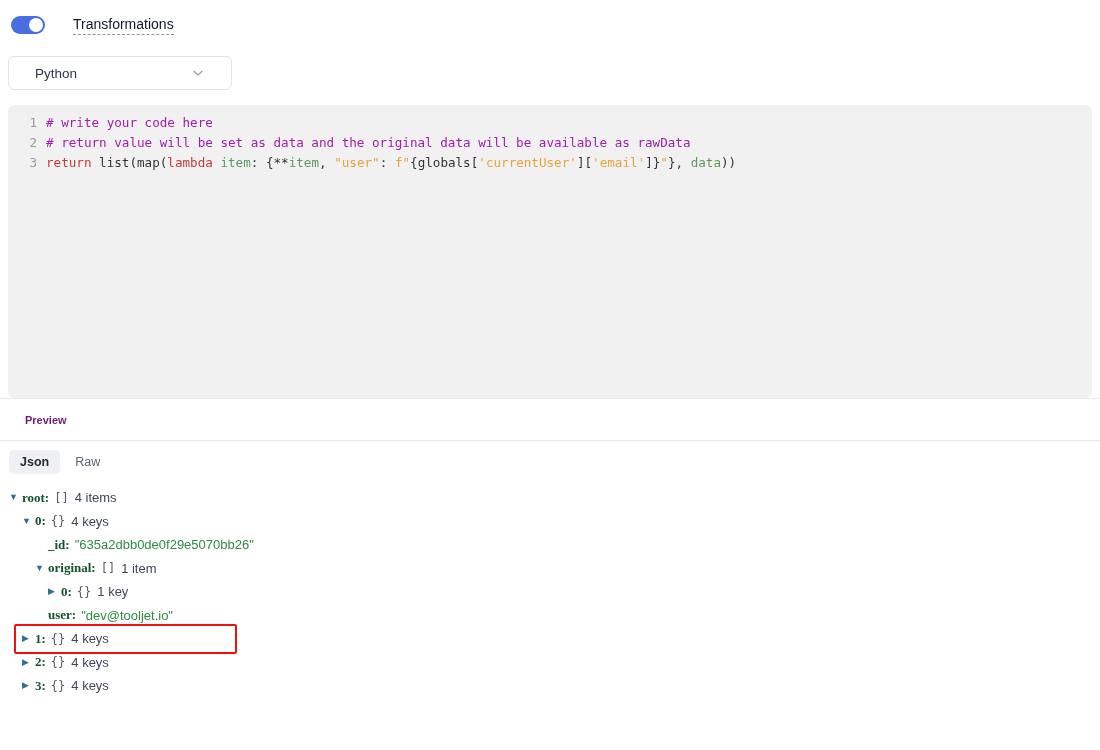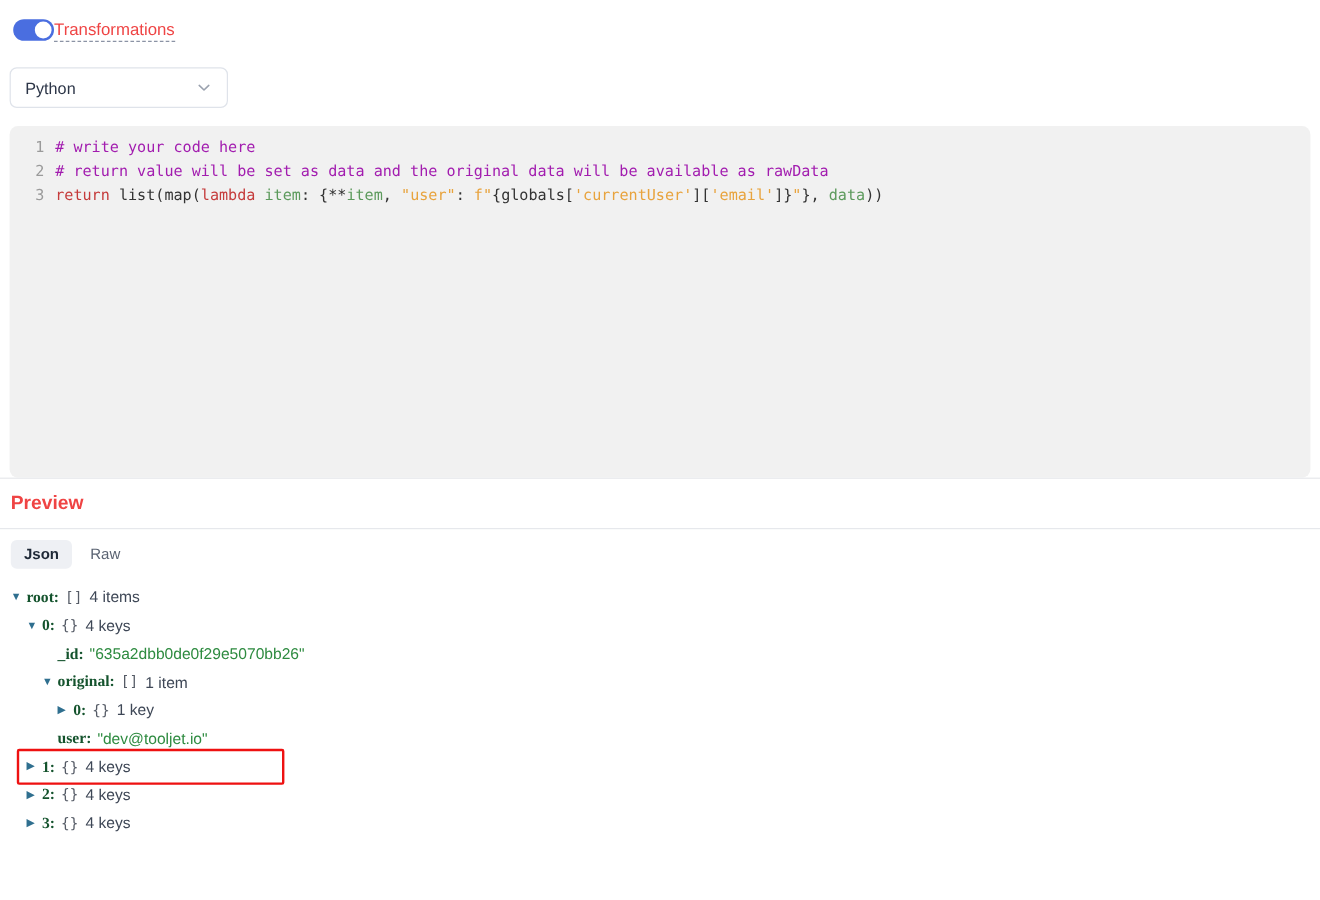--- a/index.html
+++ b/index.html
@@ -27,38 +27,39 @@
     cursor: pointer;
   }
   .toggle .knob {
     position: absolute;
     top: 2px; right: 2px;
     width: 14px; height: 14px;
     border-radius: 50%;
     background: #ffffff;
   }
   .transform-label {
+    margin-left: 28px;
     font-size: 14px;
-    color: #ef4444;
+    color: #0f172a;
     border-bottom: 1px dashed #8b93a5;
     padding-bottom: 2px;
     line-height: 16px;
     cursor: default;
   }
 
   
   .select-wrap {
     margin: 16px 0 0 8px;
-    width: 182px; height: 34px;
+    width: 224px; height: 34px;
     border: 1px solid #dfe3ea;
     border-radius: 6px;
     background: #ffffff;
     display: flex;
     align-items: center;
-    padding: 0 12px;
+    padding: 0 26px;
     cursor: pointer;
   }
   .select-value {
     font-size: 13.5px;
     color: #2c3547;
     flex: 1;
   }
   .chev { width: 14px; height: 14px; flex: 0 0 auto; }
   .chev svg { display: block; }
 
@@ -94,24 +95,24 @@
   .tk-plain   { color: #333333; }
   .tk-var     { color: #5c9a5c; }
   .tk-str     { color: #e8a33d; }
 
   
   .divider { height: 1px; background: #e6e8ec; }
   .preview-head {
     height: 41px;
     display: flex;
     align-items: center;
-    padding-left: 9px;
-    font-size: 16px;
+    padding-left: 25px;
+    font-size: 11px;
     font-weight: bold;
-    color: #ef4444;
+    color: #701a75;
   }
   .tabs {
     display: flex;
     align-items: center;
     padding: 9px 0 9px 9px;
     gap: 4px;
   }
   .tab {
     font-size: 12.5px;
     padding: 5px 11px;

